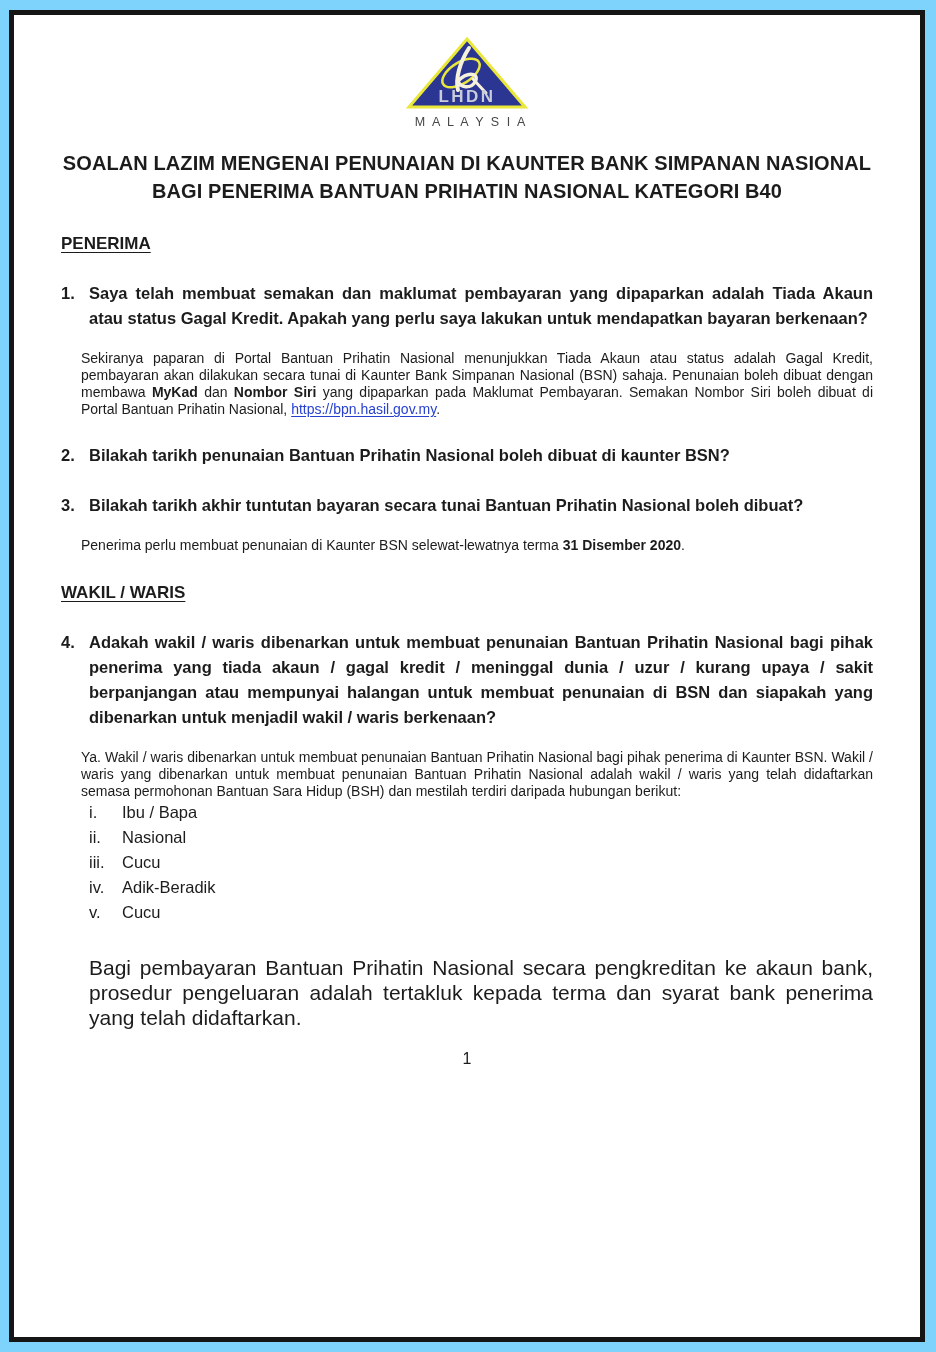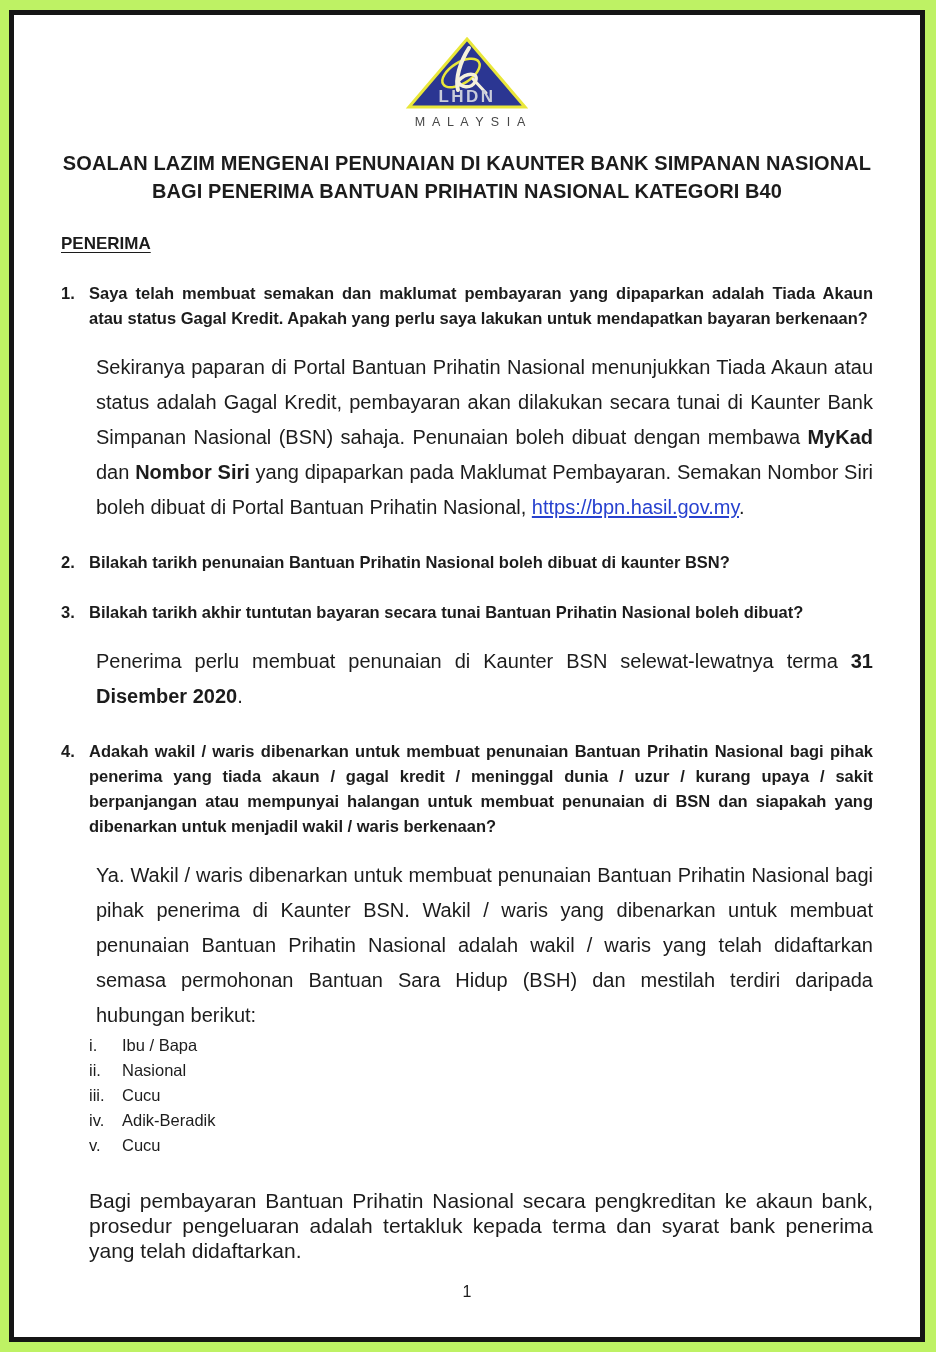--- a/index.html
+++ b/index.html
@@ -5,21 +5,21 @@
   * { margin: 0; padding: 0; box-sizing: border-box; }
   html, body { background: #ffffff; }
   body {
     font-family: "Liberation Sans", "DejaVu Sans", sans-serif;
     color: #1c1c1c;
   }
   .page {
     position: relative;
     width: 936px;
     height: 1352px;
-    background: #bef264;
+    background: #7dd3fc;
     overflow: hidden;
   }
   .frame {
     position: absolute;
     top: 10px; left: 9px; right: 11px; bottom: 10px;
     border: 5px solid #151515;
     background: #ffffff;
   }
   .content {
     padding: 20px 47px 0 47px;
@@ -51,24 +51,24 @@
   .question {
     display: flex;
     margin-top: 25px;
     font-weight: bold;
     font-size: 16.5px;
     line-height: 25px;
   }
   .qnum { flex: 0 0 28px; }
   .qtext { flex: 1; text-align: justify; }
   .answer {
-    margin-left: 35px;
+    margin-left: 20px;
     margin-top: 19px;
-    font-size: 20px;
-    line-height: 35px;
+    font-size: 14px;
+    line-height: 17px;
     text-align: justify;
   }
   .answer b { font-weight: bold; }
   a.link {
     color: #2741cf;
     text-decoration: underline;
     text-underline-offset: 2px;
     cursor: pointer;
   }
   .rel-list { margin-left: 28px; font-size: 16.5px; line-height: 25px; }
@@ -127,20 +127,23 @@
         <span class="qnum">2.</span>
         <span class="qtext">Bilakah tarikh penunaian Bantuan Prihatin Nasional boleh dibuat di kaunter BSN?</span>
       </div>
 
       <div class="question">
         <span class="qnum">3.</span>
         <span class="qtext">Bilakah tarikh akhir tuntutan bayaran secara tunai Bantuan Prihatin Nasional boleh dibuat?</span>
       </div>
       <p class="answer"><span>Penerima perlu membuat penunaian di Kaunter BSN selewat-lewatnya terma </span><b>31 Disember 2020</b><span>.</span></p>
 
+      <div class="sec-heading">
+        <span>WAKIL / WARIS</span>
+      </div>
 
       <div class="question">
         <span class="qnum">4.</span>
         <span class="qtext">Adakah wakil / waris dibenarkan untuk membuat penunaian Bantuan Prihatin Nasional bagi pihak penerima yang tiada akaun / gagal kredit / meninggal dunia / uzur / kurang upaya / sakit berpanjangan atau mempunyai halangan untuk membuat penunaian di BSN dan siapakah yang dibenarkan untuk menjadil wakil / waris berkenaan?</span>
       </div>
       <p class="answer">Ya. Wakil / waris dibenarkan untuk membuat penunaian Bantuan Prihatin Nasional bagi pihak penerima di Kaunter BSN. Wakil / waris yang dibenarkan untuk membuat penunaian Bantuan Prihatin Nasional adalah wakil / waris yang telah didaftarkan semasa permohonan Bantuan Sara Hidup (BSH) dan mestilah terdiri daripada hubungan berikut:</p>
 
       <div class="rel-list">
         <div class="rel-item">
           <span class="rel-num">i.</span>

